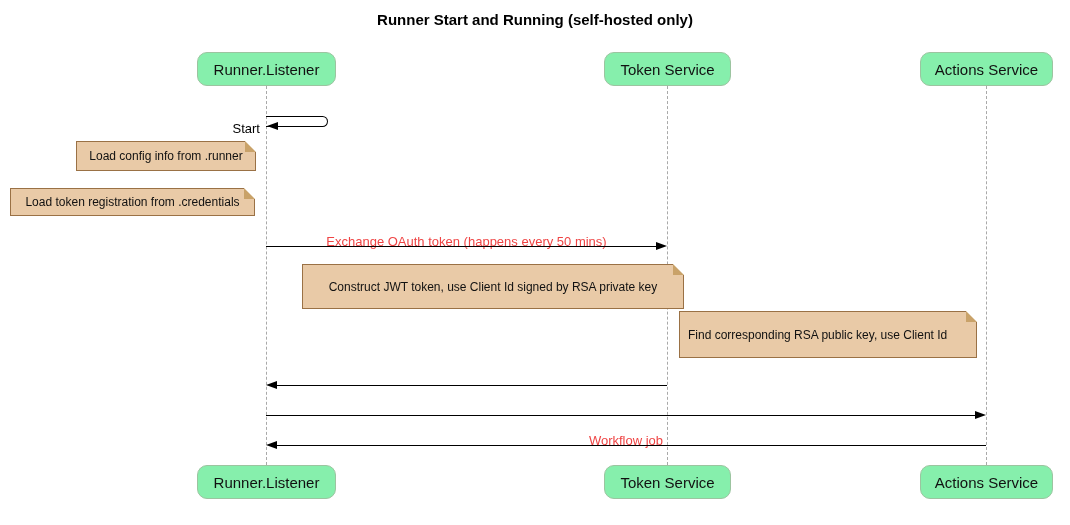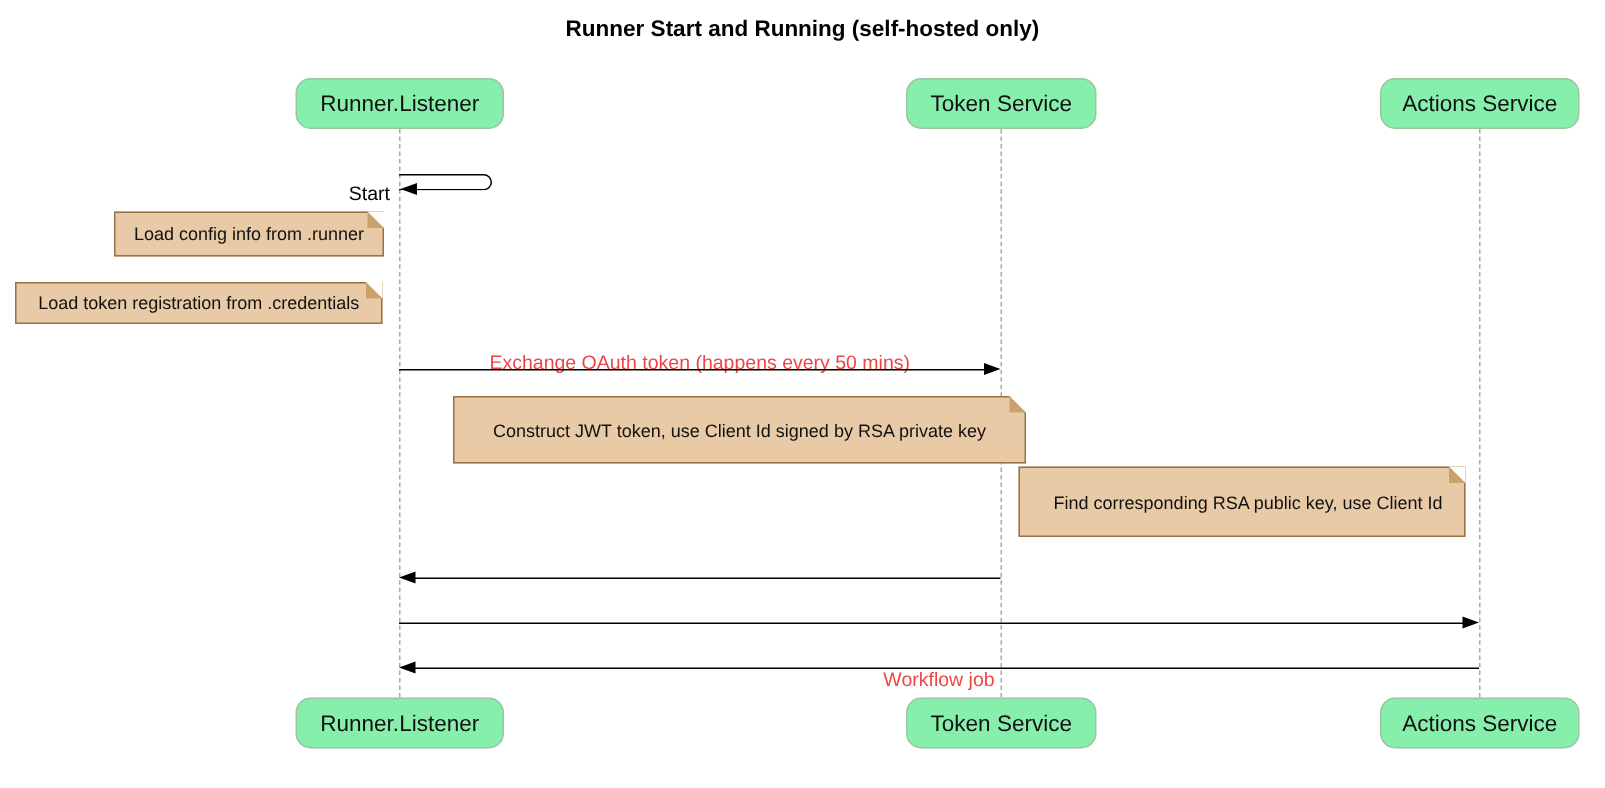--- a/index.html
+++ b/index.html
@@ -26,21 +26,21 @@
   .note {
     position:absolute; background:#e9caa7; border:1px solid #9a7145;
     display:flex; align-items:center; justify-content:center;
     font-size:12px; color:#111; white-space:nowrap;
   }
   .note .fold {
     position:absolute; top:-1px; right:-1px; width:0; height:0;
     border-style:solid; border-width:0 11px 11px 0;
     border-color:#ffffff #ffffff #c9a269 #c9a269;
   }
-  .note.multiline { flex-direction:column; align-items:center; justify-content:center; padding-left:8px; line-height:16px; }
+  .note.multiline { flex-direction:column; align-items:flex-start; justify-content:center; padding-left:8px; line-height:16px; }
   .msg-label {
     position:absolute; font-size:13px; color:#ef4444; text-align:center; white-space:nowrap;
   }
   .msg-line {
     position:absolute; height:0; border-top:1.4px solid #000;
   }
   .arrow-right {
     position:absolute; width:0; height:0;
     border-top:4.5px solid transparent; border-bottom:4.5px solid transparent;
     border-left:11px solid #000;
@@ -108,21 +108,21 @@
     <span class="fold"></span>
     <span>Find corresponding RSA public key, use Client Id</span>
   </div>
 
   <div class="msg-line" style="left:276px; top:385px; width:391px;"></div>
   <div class="arrow-left" style="left:266px; top:381px;"></div>
 
   <div class="msg-line" style="left:266px; top:415px; width:710px;"></div>
   <div class="arrow-right" style="left:975px; top:411px;"></div>
 
-  <div class="msg-label" style="left:266px; top:433px; width:720px;margin-top:12px;">Workflow job</div>
+  <div class="msg-label" style="left:266px; top:433px; width:720px;">Workflow job</div>
   <div class="msg-line" style="left:276px; top:445px; width:710px;"></div>
   <div class="arrow-left" style="left:266px; top:441px;"></div>
 
   <div class="participant" style="left:197px; top:465px; width:139px;">
     <span>Runner.Listener</span>
   </div>
   <div class="participant" style="left:604px; top:465px; width:127px;">
     <span>Token Service</span>
   </div>
   <div class="participant" style="left:920px; top:465px; width:133px;">

